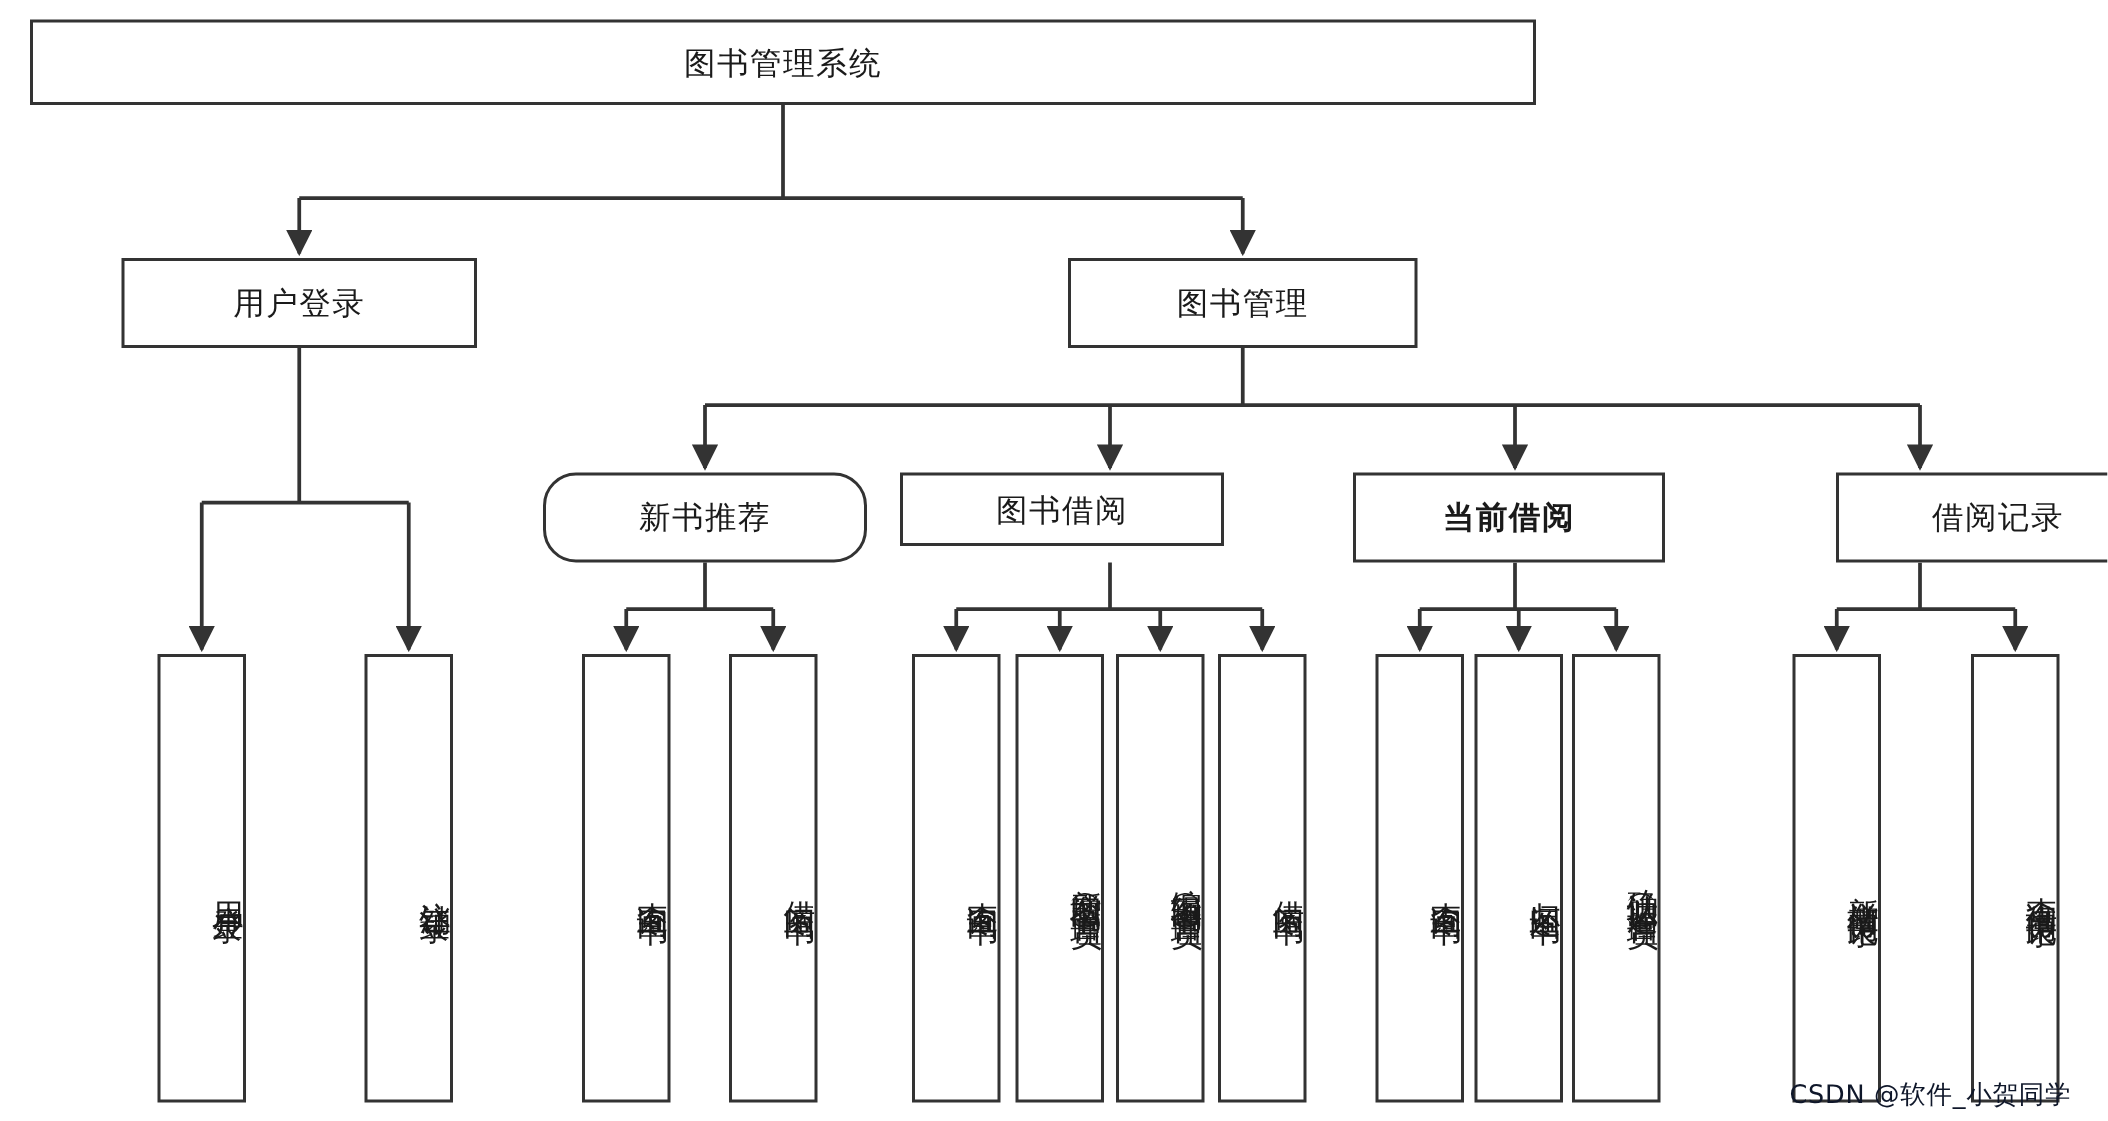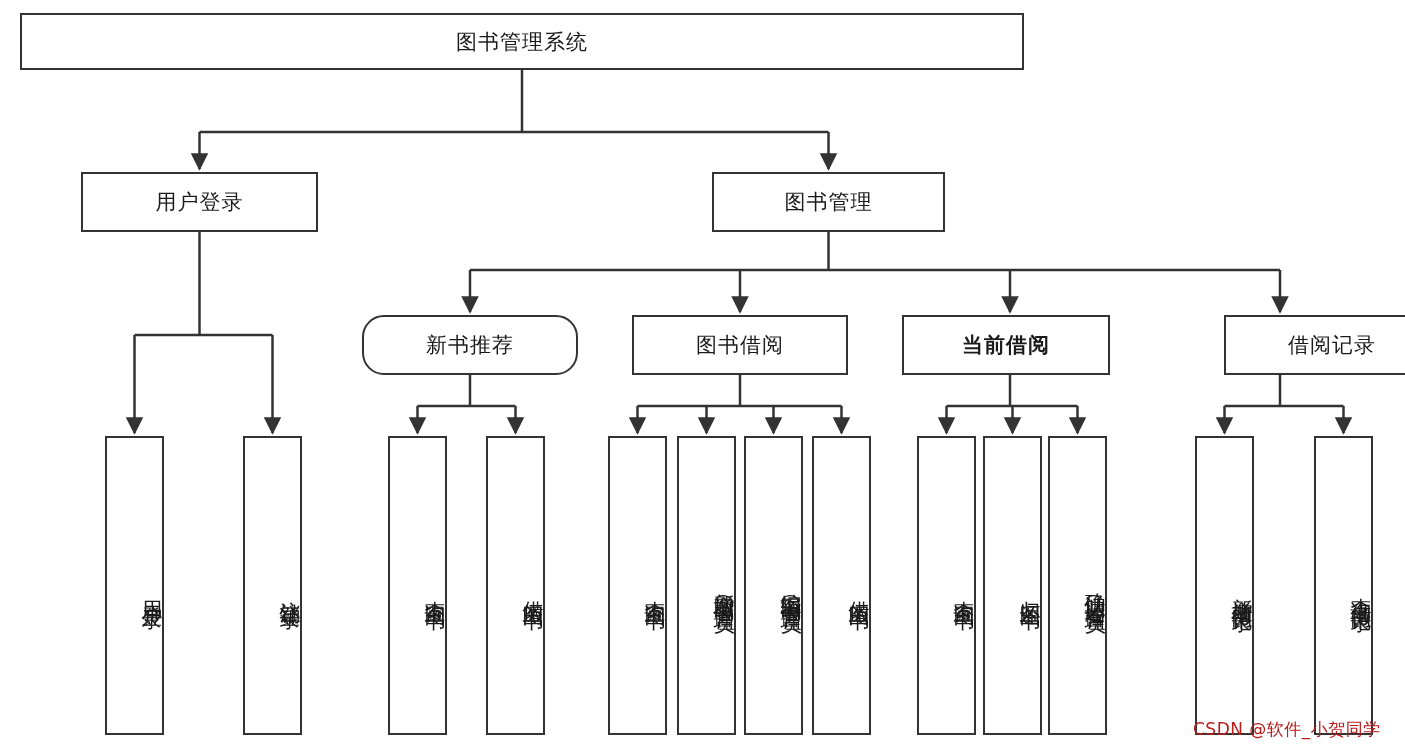--- a/index.html
+++ b/index.html
@@ -49,21 +49,21 @@
   }
   .node.vert > span {
     writing-mode: vertical-rl;
     text-orientation: upright;
     letter-spacing: 3px;
     line-height: 1;
   }
   .watermark {
     position: absolute;
     font-size: 17px;
-    color: #b91c1c;
+    color: #0f172a;
     white-space: nowrap;
     letter-spacing: 0.5px;
   }
 </style>
 </head>
 <body>
 
 <div id="canvas">
 
   <svg id="svg-layer" viewBox="0 0 1405 747" xmlns="http://www.w3.org/2000/svg">
@@ -116,21 +116,21 @@
   <div class="node horiz" style="left: 81px; top: 172px; width: 237px; height: 60px;">
     <span>用户登录</span>
   </div>
   <div class="node horiz" style="left: 712px; top: 172px; width: 233px; height: 60px;">
     <span>图书管理</span>
   </div>
 
   <div class="node horiz" style="left: 362px; top: 315px; width: 216px; height: 60px; border-radius: 22px;">
     <span>新书推荐</span>
   </div>
-  <div class="node horiz" style="left: 632px; top: 315px; width: 216px; height: 60px; font-family: Liberation Mono, monospace;">
+  <div class="node horiz" style="left: 600px; top: 315px; width: 216px; height: 49px; font-family: Liberation Mono, monospace;">
     <span>图书借阅</span>
   </div>
   <div class="node horiz" style="left: 902px; top: 315px; width: 208px; height: 60px; font-weight: bold;">
     <span>当前借阅</span>
   </div>
   <div class="node horiz" style="left: 1224px; top: 315px; width: 216px; height: 60px;">
     <span>借阅记录</span>
   </div>
 
   <div class="node vert" style="left: 105px; top: 436px; width: 59px; height: 299px;">

